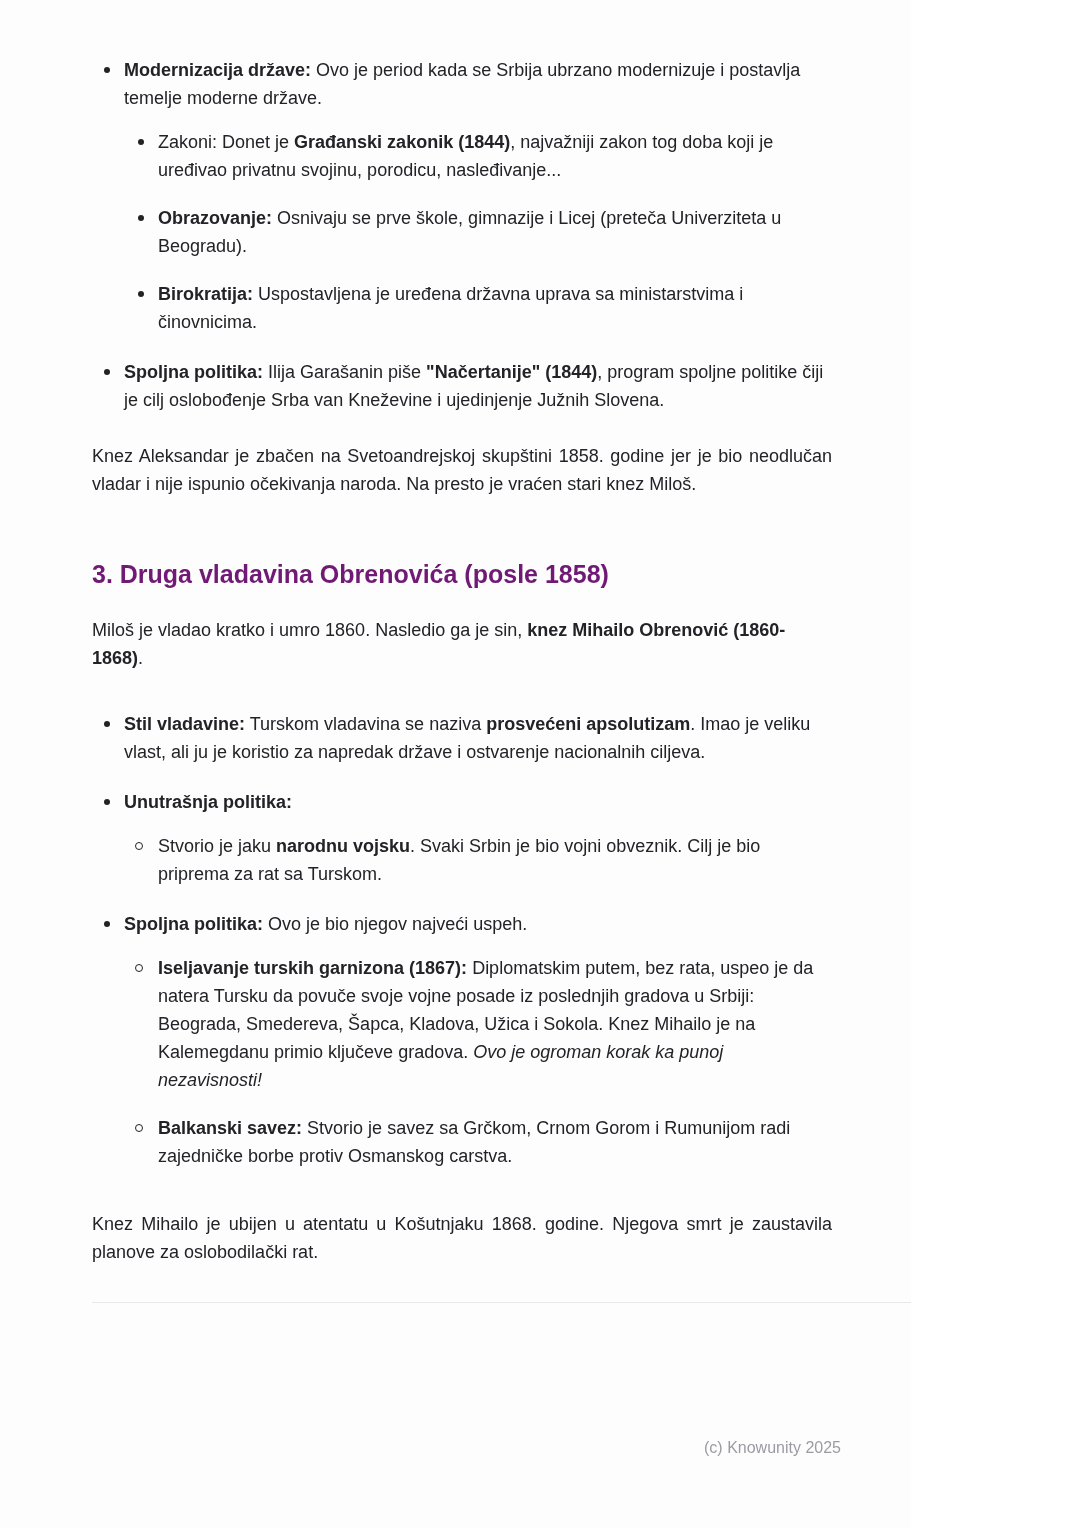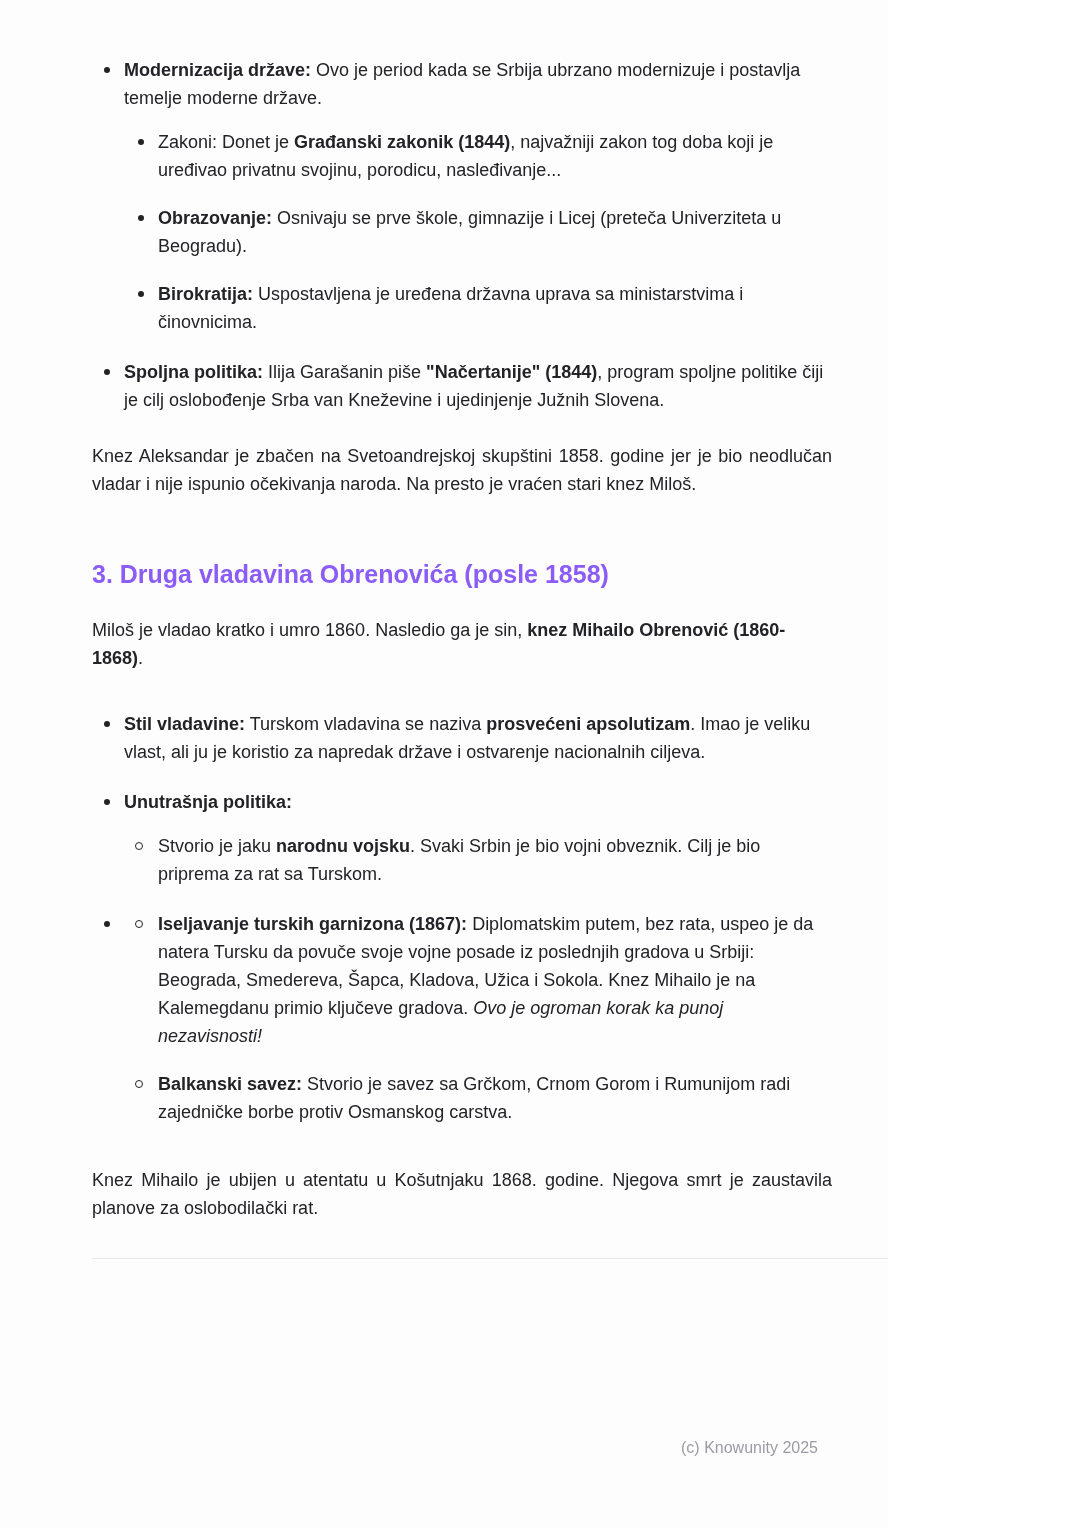--- a/index.html
+++ b/index.html
@@ -8,20 +8,21 @@
     background: #ffffff;
   }
   .page {
     position: relative;
     width: 888px;
     height: 1528px;
     background: #fdfdfe;
     overflow: hidden;
     font-family: "Liberation Sans", "DejaVu Sans", sans-serif;
     color: #232327;
+    padding-left: 23px;
   }
   
   .scrollbar-track {
     position: absolute;
     top: 0;
     left: 977px;
     width: 55px;
     height: 100%;
     background: #e9e4f8;
     z-index: 1;
@@ -50,21 +51,21 @@
 
   p.para { margin: 24px 0; }
   p.justify { text-align: justify; }
   p.final { margin: 40px 0 0; }
 
   h2.heading {
     margin: 60px 0 26px;
     font-size: 25px;
     line-height: 32px;
     font-weight: 700;
-    color: #8b5cf6;
+    color: #701a75;
   }
 
   ul.lvl1 {
     list-style: none;
     margin: 0 0 28px;
     padding: 0;
   }
   ul.lvl1.list2 { margin-top: 38px; }
   ul.lvl1 > li {
     position: relative;
@@ -176,20 +177,21 @@
       </li>
       <li>
         <span><span style="font-weight: 700;">Unutrašnja politika:</span></span>
         <ul class="lvl2 circle">
           <li>
             <span><span>Stvorio je jaku </span><span style="font-weight: 700;">narodnu vojsku</span><span>. Svaki Srbin je bio vojni obveznik. Cilj je bio priprema za rat sa Turskom.</span></span>
           </li>
         </ul>
       </li>
       <li>
+        <span><span style="font-weight: 700;">Spoljna politika:</span><span> Ovo je bio njegov najveći uspeh.</span></span>
         <ul class="lvl2 circle">
           <li>
             <span><span style="font-weight: 700;">Iseljavanje turskih garnizona (1867):</span><span> Diplomatskim putem, bez rata, uspeo je da natera Tursku da povuče svoje vojne posade iz poslednjih gradova u Srbiji: Beograda, Smedereva, Šapca, Kladova, Užica i Sokola. Knez Mihailo je na Kalemegdanu primio ključeve gradova. </span><span style="font-style: italic;">Ovo je ogroman korak ka punoj nezavisnosti!</span></span>
           </li>
           <li>
             <span><span style="font-weight: 700;">Balkanski savez:</span><span> Stvorio je savez sa Grčkom, Crnom Gorom i Rumunijom radi zajedničke borbe protiv Osmanskog carstva.</span></span>
           </li>
         </ul>
       </li>
     </ul>

